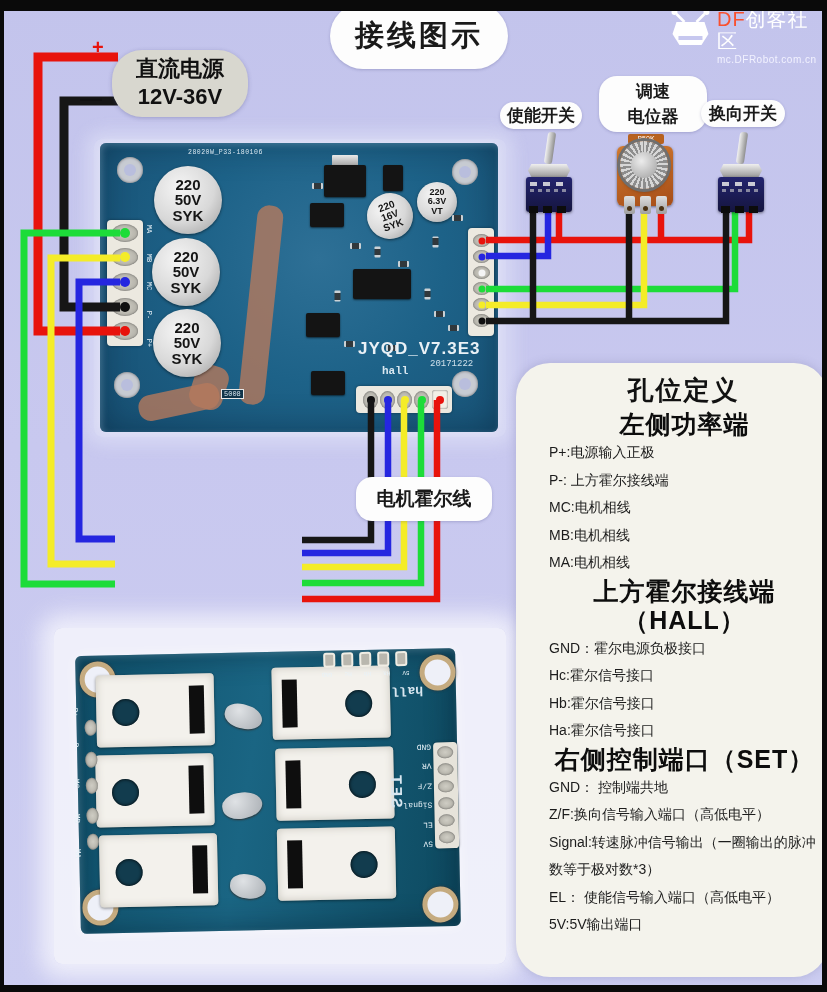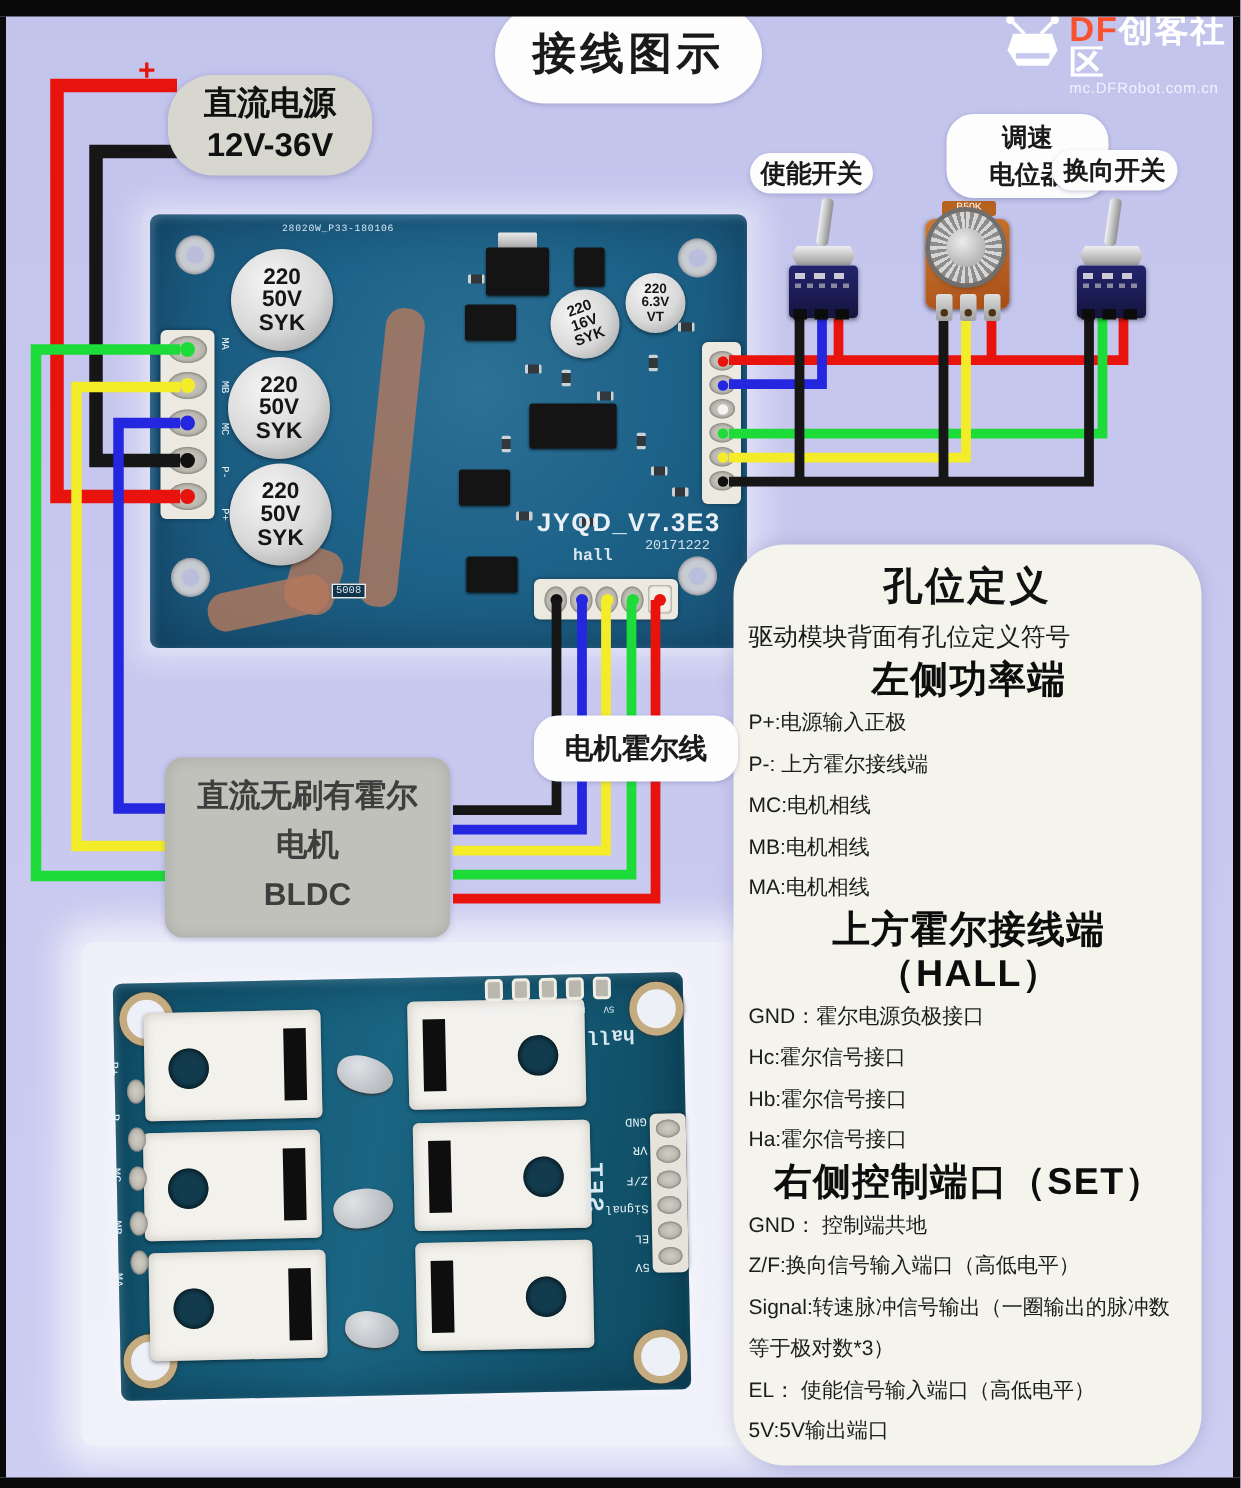--- a/index.html
+++ b/index.html
@@ -19,21 +19,21 @@
   .title-pill{border-radius:34px;font-weight:900;font-size:29px;letter-spacing:3px;}
   .lbl{font-size:17px;font-weight:600;}
   .pill .two{line-height:25px;}
   .graybox{position:absolute;background:#d8d7cf;color:#111;font-weight:800;text-align:center;z-index:40;
     box-shadow:0 1px 4px rgba(60,60,120,.3);}
   .motorbox{position:absolute;background:#c1c1bb;color:#3e3e3e;font-weight:800;text-align:center;border-radius:12px;z-index:35;
     box-shadow:inset 0 0 10px rgba(0,0,0,.12),0 1px 4px rgba(60,60,120,.25);}
   .sign{position:absolute;z-index:41;font-weight:900;}
   
   .logo{position:absolute;z-index:45;display:flex;align-items:flex-start;}
-  .logo .brand{font-weight:700;font-size:23px;line-height:22px;letter-spacing:1px;}
+  .logo .brand{font-weight:400;font-size:20px;line-height:22px;letter-spacing:1px;}
   .logo .brand .df{color:#f9502e;}
   .logo .brand .rest{color:#fff;}
   .logo .site{color:#f2f2ff;font-size:10px;letter-spacing:.5px;margin-top:2px;}
   
   svg.wires{position:absolute;left:0;top:0;z-index:30;pointer-events:none;}
   .w{fill:none;stroke-linejoin:miter;stroke-linecap:butt;}
   .c-red{stroke:#e8130c}.c-black{stroke:#161616}.c-green{stroke:#1ddc39}.c-yellow{stroke:#f4ec28}.c-blue{stroke:#2526e0}
   .w9{stroke-width:9}.w7{stroke-width:7}.w6{stroke-width:6.5}
   
   .pcb{position:absolute;z-index:10;border-radius:6px;}
@@ -374,59 +374,53 @@
   <div class="sign" style="left:92px;top:36px;color:#e8130c;font-size:20px;">+</div>
   <div class="sign" style="left:80px;top:86px;color:#111;font-size:22px;">—</div>
   <div class="graybox" style="left:112px;top:50px;width:136px;height:67px;font-size:22px;line-height:28px;padding-top:5px;border-radius:30px;">
     <div>直流电源</div>
     <div>12V-36V</div>
   </div>
 
   <div class="pill lbl" style="left:500px;top:102px;width:82px;height:27px;">
     <span>使能开关</span>
   </div>
-  <div class="pill lbl" style="left:599px;top:76px;width:108px;height:56px;border-radius:18px;margin-left:32px;">
+  <div class="pill lbl" style="left:599px;top:76px;width:108px;height:56px;border-radius:18px;">
     <div class="two">
       <div>调速</div>
       <div>电位器</div>
     </div>
   </div>
   <div class="pill lbl" style="left:701px;top:100px;width:84px;height:27px;">
     <span>换向开关</span>
   </div>
 
   <div class="pill lbl" style="left:356px;top:477px;width:136px;height:44px;border-radius:16px;font-size:19px;">
     <span>电机霍尔线</span>
   </div>
 
-  <div class="motorbox" style="left:110px;top:505px;width:190px;height:120px;font-size:21px;line-height:33px;padding-top:9px;">
-    <div>直流无刷有霍尔</div>
-    <div>电机</div>
-    <div>BLDC</div>
-  </div>
 
   <div class="logo" style="left:668px;top:8px;">
     <svg width="46" height="40" viewBox="0 0 44 40">
       <circle cx="6" cy="4" r="3" fill="#fff"></circle>
         <circle cx="38" cy="4" r="3" fill="#fff"></circle>
       <line x1="8" y1="6" x2="16" y2="14" stroke="#fff" stroke-width="2.5"></line>
       <line x1="36" y1="6" x2="28" y2="14" stroke="#fff" stroke-width="2.5"></line>
       <polygon points="8,14 36,14 40,26 33,37 11,37 4,26" fill="#fff"></polygon>
       <rect x="10" y="28" width="24" height="4" fill="#c7c8ef"></rect>
     </svg>
     <div style="margin-left:4px;">
       <div class="brand"><span class="df">DF</span><span class="rest">创客社区</span></div>
       <div class="site">mc.DFRobot.com.cn</div>
     </div>
   </div>
 
-  <div class="panel" style="left:489px;top:363px;width:312px;height:614px;">
+  <div class="panel" style="left:516px;top:363px;width:312px;height:614px;padding-left:23px;">
     <div class="panel-title">孔位定义</div>
     <div class="panel-lines">
-        <div class="p-line intro">驱动模块背面有孔位定义符号</div>
         <div class="p-line header">左侧功率端</div>
         <div class="p-line item">P+:电源输入正极</div>
         <div class="p-line item">P-: 上方霍尔接线端</div>
         <div class="p-line item">MC:电机相线</div>
         <div class="p-line item">MB:电机相线</div>
         <div class="p-line item">MA:电机相线</div>
         <div class="p-line header">上方霍尔接线端（HALL）</div>
         <div class="p-line item">GND：霍尔电源负极接口</div>
         <div class="p-line item">Hc:霍尔信号接口</div>
         <div class="p-line item">Hb:霍尔信号接口</div>

